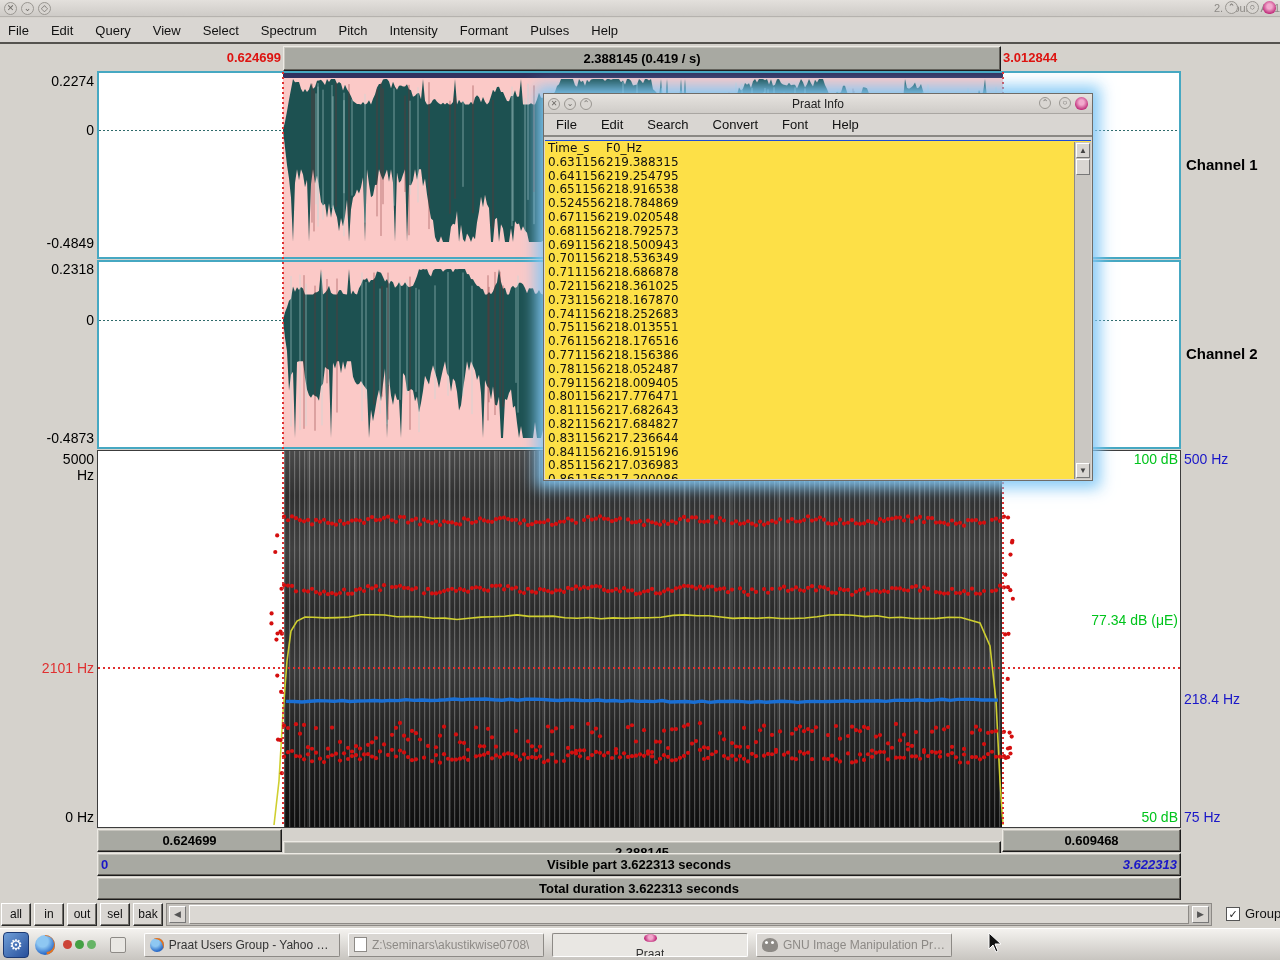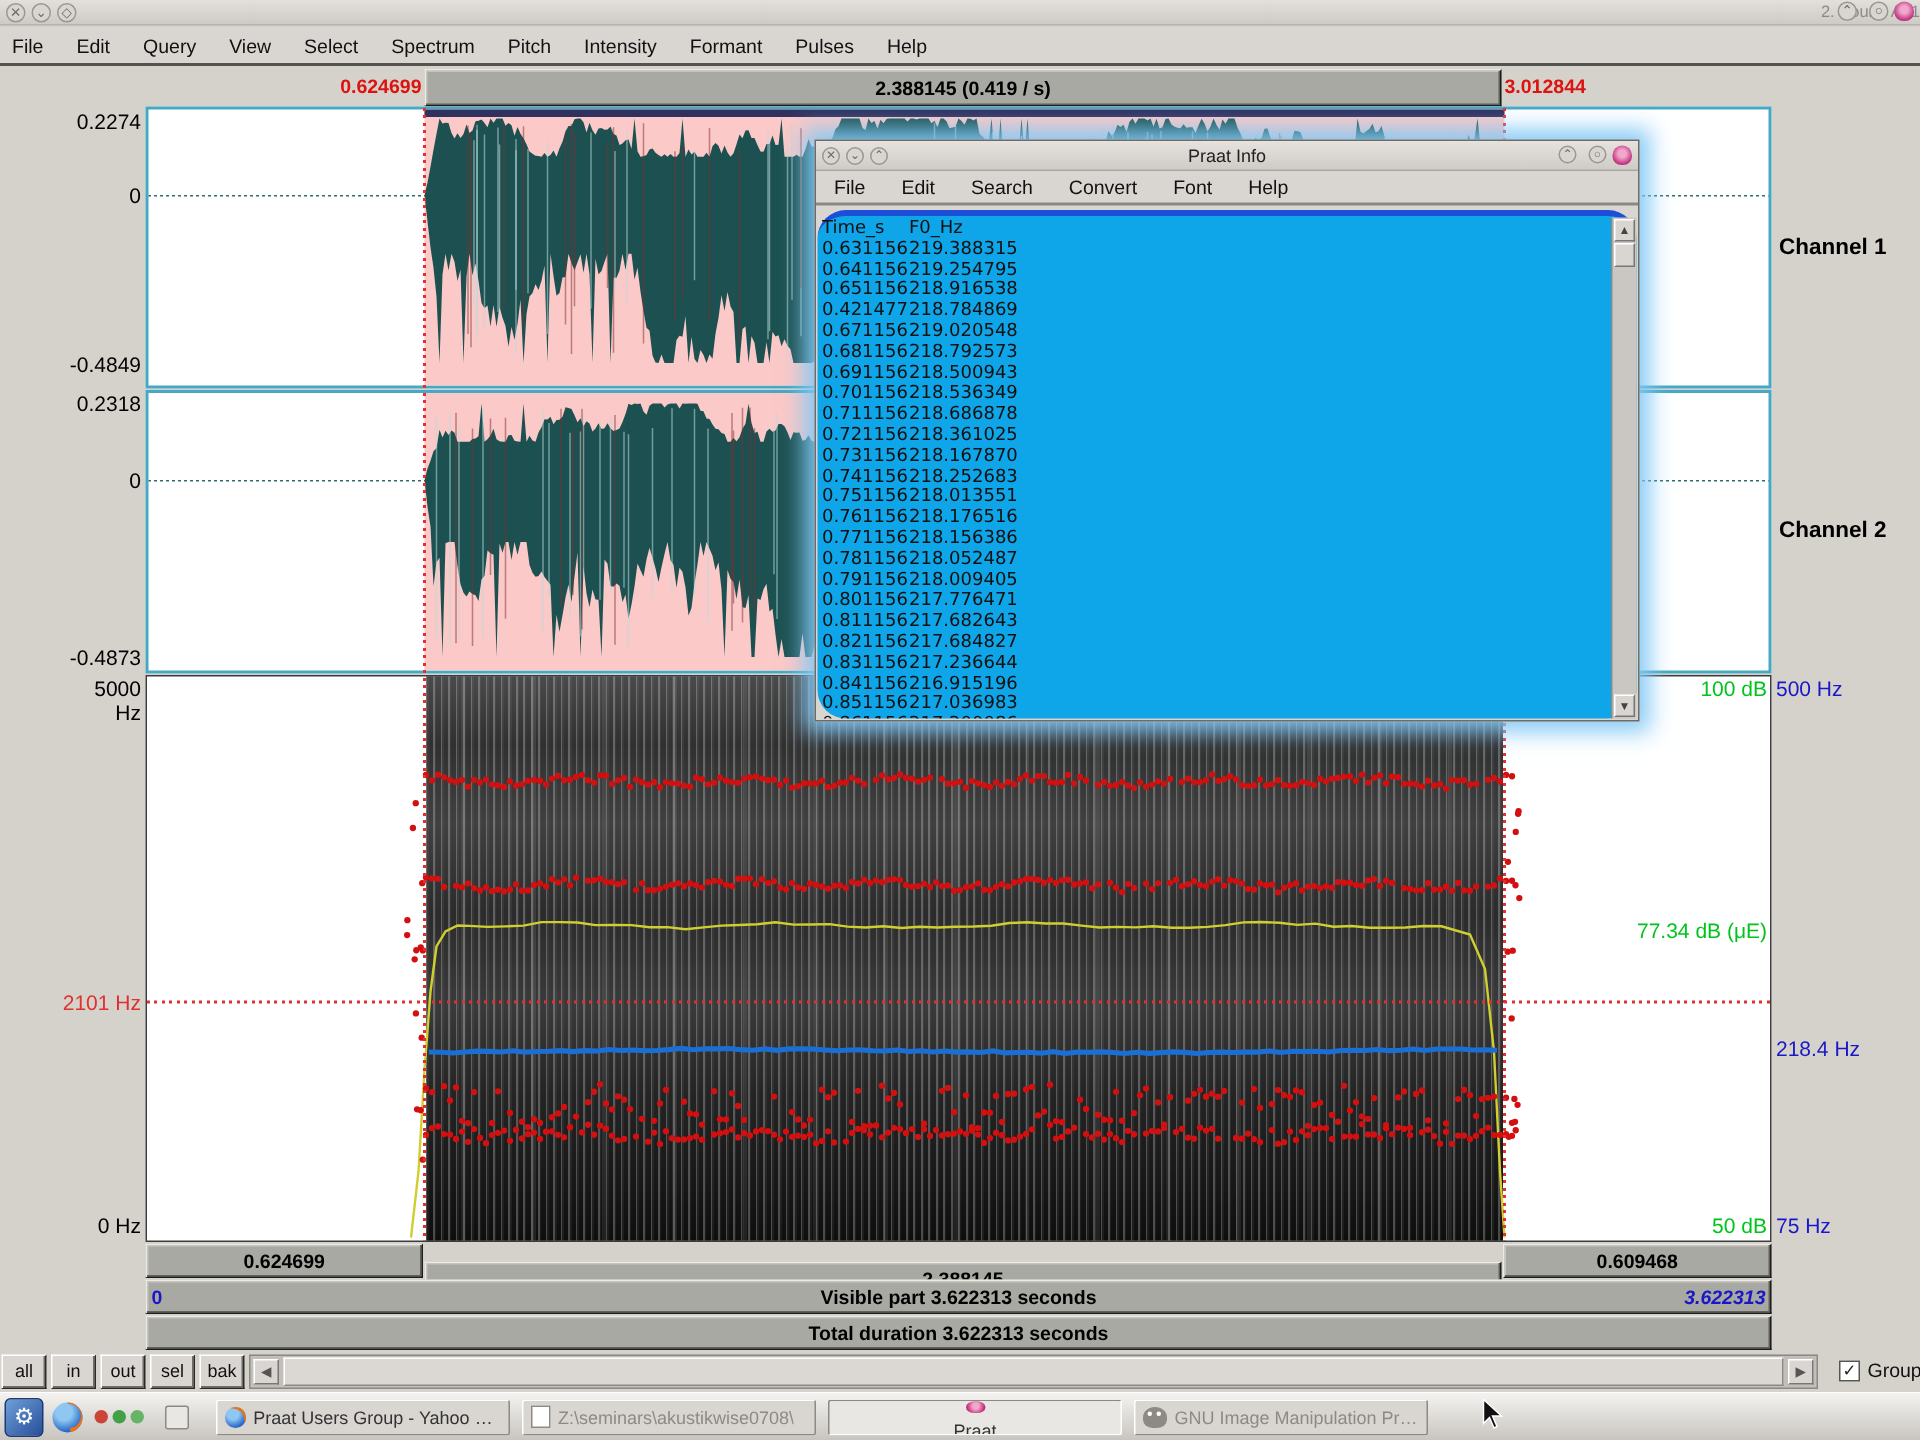--- a/index.html
+++ b/index.html
@@ -65,21 +65,21 @@
     box-shadow:0 0 14px 7px rgba(130,200,245,.95); z-index:20; }
   .info-title { height:20px; background:linear-gradient(#e6e3df,#cfccc8);
     border-bottom:1px solid #a9a6a2; position:relative; display:flex; align-items:center; }
   .info-title .tb-btn { width:12px; height:12px; font-size:8px; line-height:10px; }
   .info-title-text { position:absolute; left:0; right:0; text-align:center;
     font-size:12px; color:#222; }
   .info-menu { height:23px; background:#d9d6d2; border-bottom:2px solid #8a8playing884;
     border-bottom:2px solid #8a8884; display:flex; align-items:center; padding-left:12px; }
   .info-menu .menu-item { font-size:13px; color:#111; margin-right:24px; }
   .info-body { position:absolute; left:1px; top:46px; right:1px; bottom:1px;
-    background:#0ea5e9; border-top:4px solid #1d4ed8;border-radius:19px; }
+    background:#fde047; border-top:1px solid #1d4ed8; }
   .info-text { position:absolute; left:3px; top:1px; right:18px; bottom:0;
     font-family:"DejaVu Sans", sans-serif; font-size:12px; line-height:13.8px;
     color:#111; overflow:hidden; white-space:nowrap; }
   .f0-row span:first-child { display:inline-block; width:58px; }
   .info-scroll { position:absolute; right:0; top:1px; width:17px; bottom:0;
     background:#cac7c2; border-left:1px solid #8d8a86; }
   .sb-btn { position:absolute; left:1px; width:14px; height:15px; background:#d9d6d2;
     border:1px solid #777; border-top-color:#fff; border-left-color:#fff;
     font-size:8px; color:#444; text-align:center; line-height:13px; }
   .sb-thumb { position:absolute; left:1px; top:17px; width:14px; height:16px;
@@ -1112,21 +1112,21 @@
       </div>
     <div class="info-body">
       <div class="info-text">
         <div class="f0-row">
           <span>Time_s</span><span>F0_Hz</span>
         </div>
         <div id="f0rows">
             <div class="f0-row"><span>0.631156</span><span>219.388315</span></div>
             <div class="f0-row"><span>0.641156</span><span>219.254795</span></div>
             <div class="f0-row"><span>0.651156</span><span>218.916538</span></div>
-            <div class="f0-row"><span>0.421477</span><span>218.784869</span></div>
+            <div class="f0-row"><span>0.524556</span><span>218.784869</span></div>
             <div class="f0-row"><span>0.671156</span><span>219.020548</span></div>
             <div class="f0-row"><span>0.681156</span><span>218.792573</span></div>
             <div class="f0-row"><span>0.691156</span><span>218.500943</span></div>
             <div class="f0-row"><span>0.701156</span><span>218.536349</span></div>
             <div class="f0-row"><span>0.711156</span><span>218.686878</span></div>
             <div class="f0-row"><span>0.721156</span><span>218.361025</span></div>
             <div class="f0-row"><span>0.731156</span><span>218.167870</span></div>
             <div class="f0-row"><span>0.741156</span><span>218.252683</span></div>
             <div class="f0-row"><span>0.751156</span><span>218.013551</span></div>
             <div class="f0-row"><span>0.761156</span><span>218.176516</span></div>

